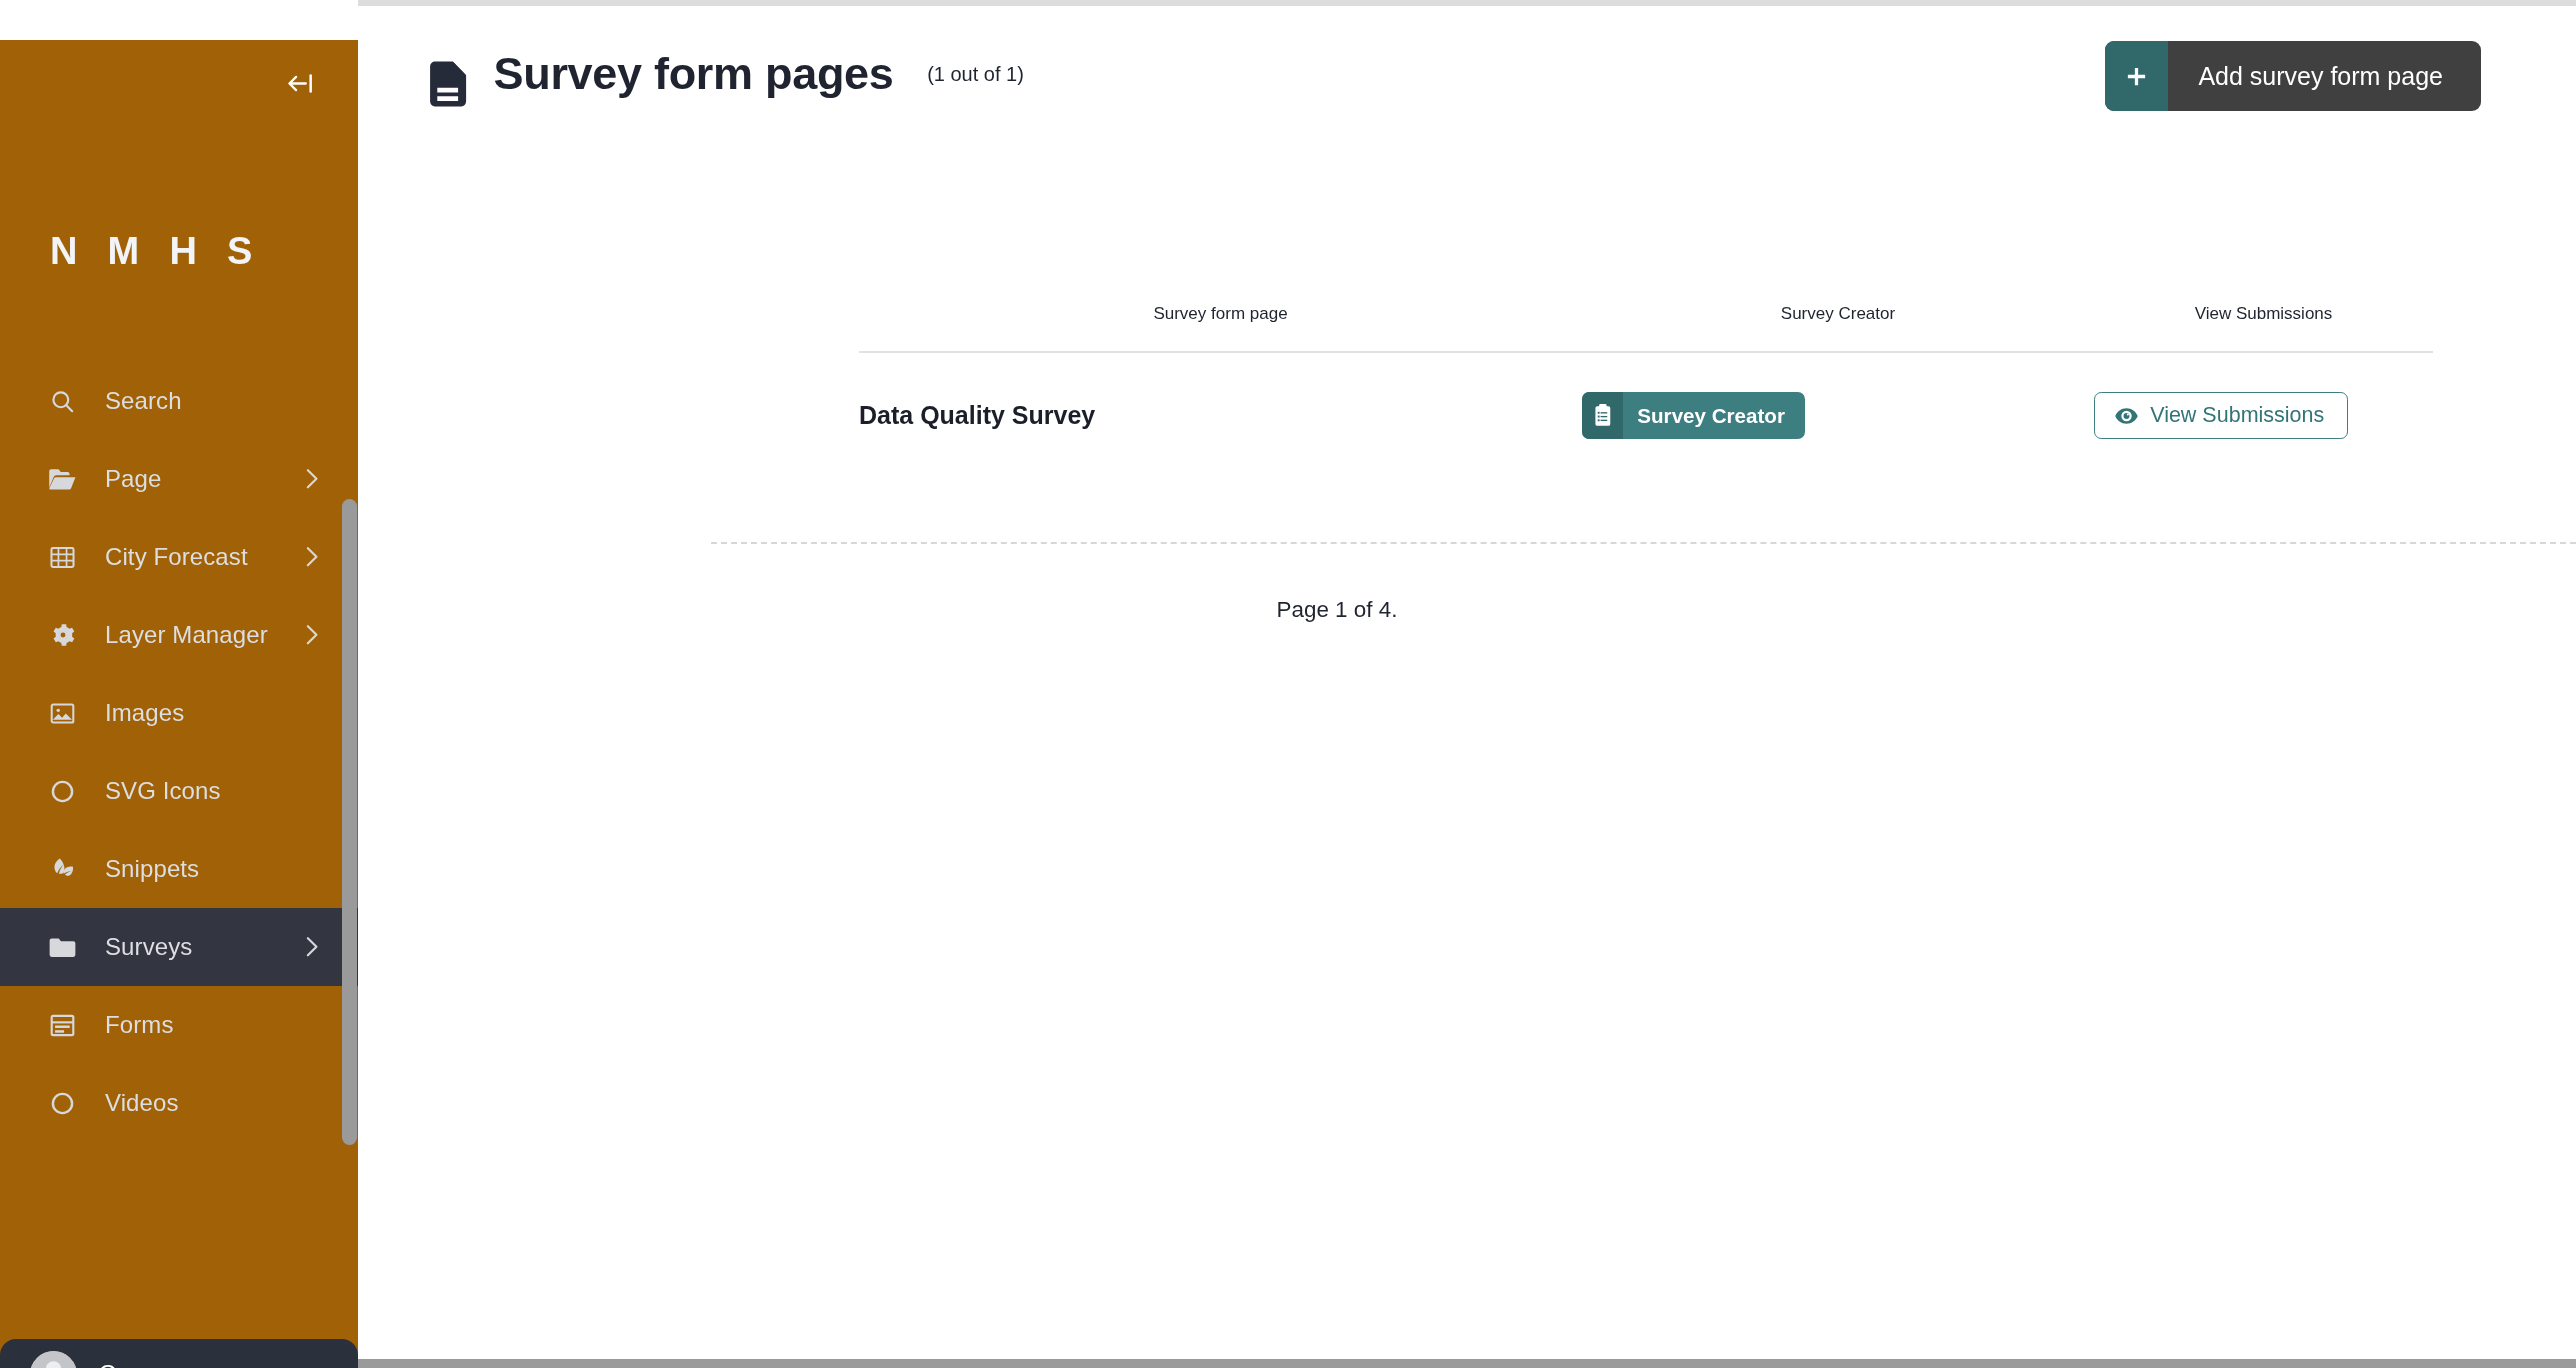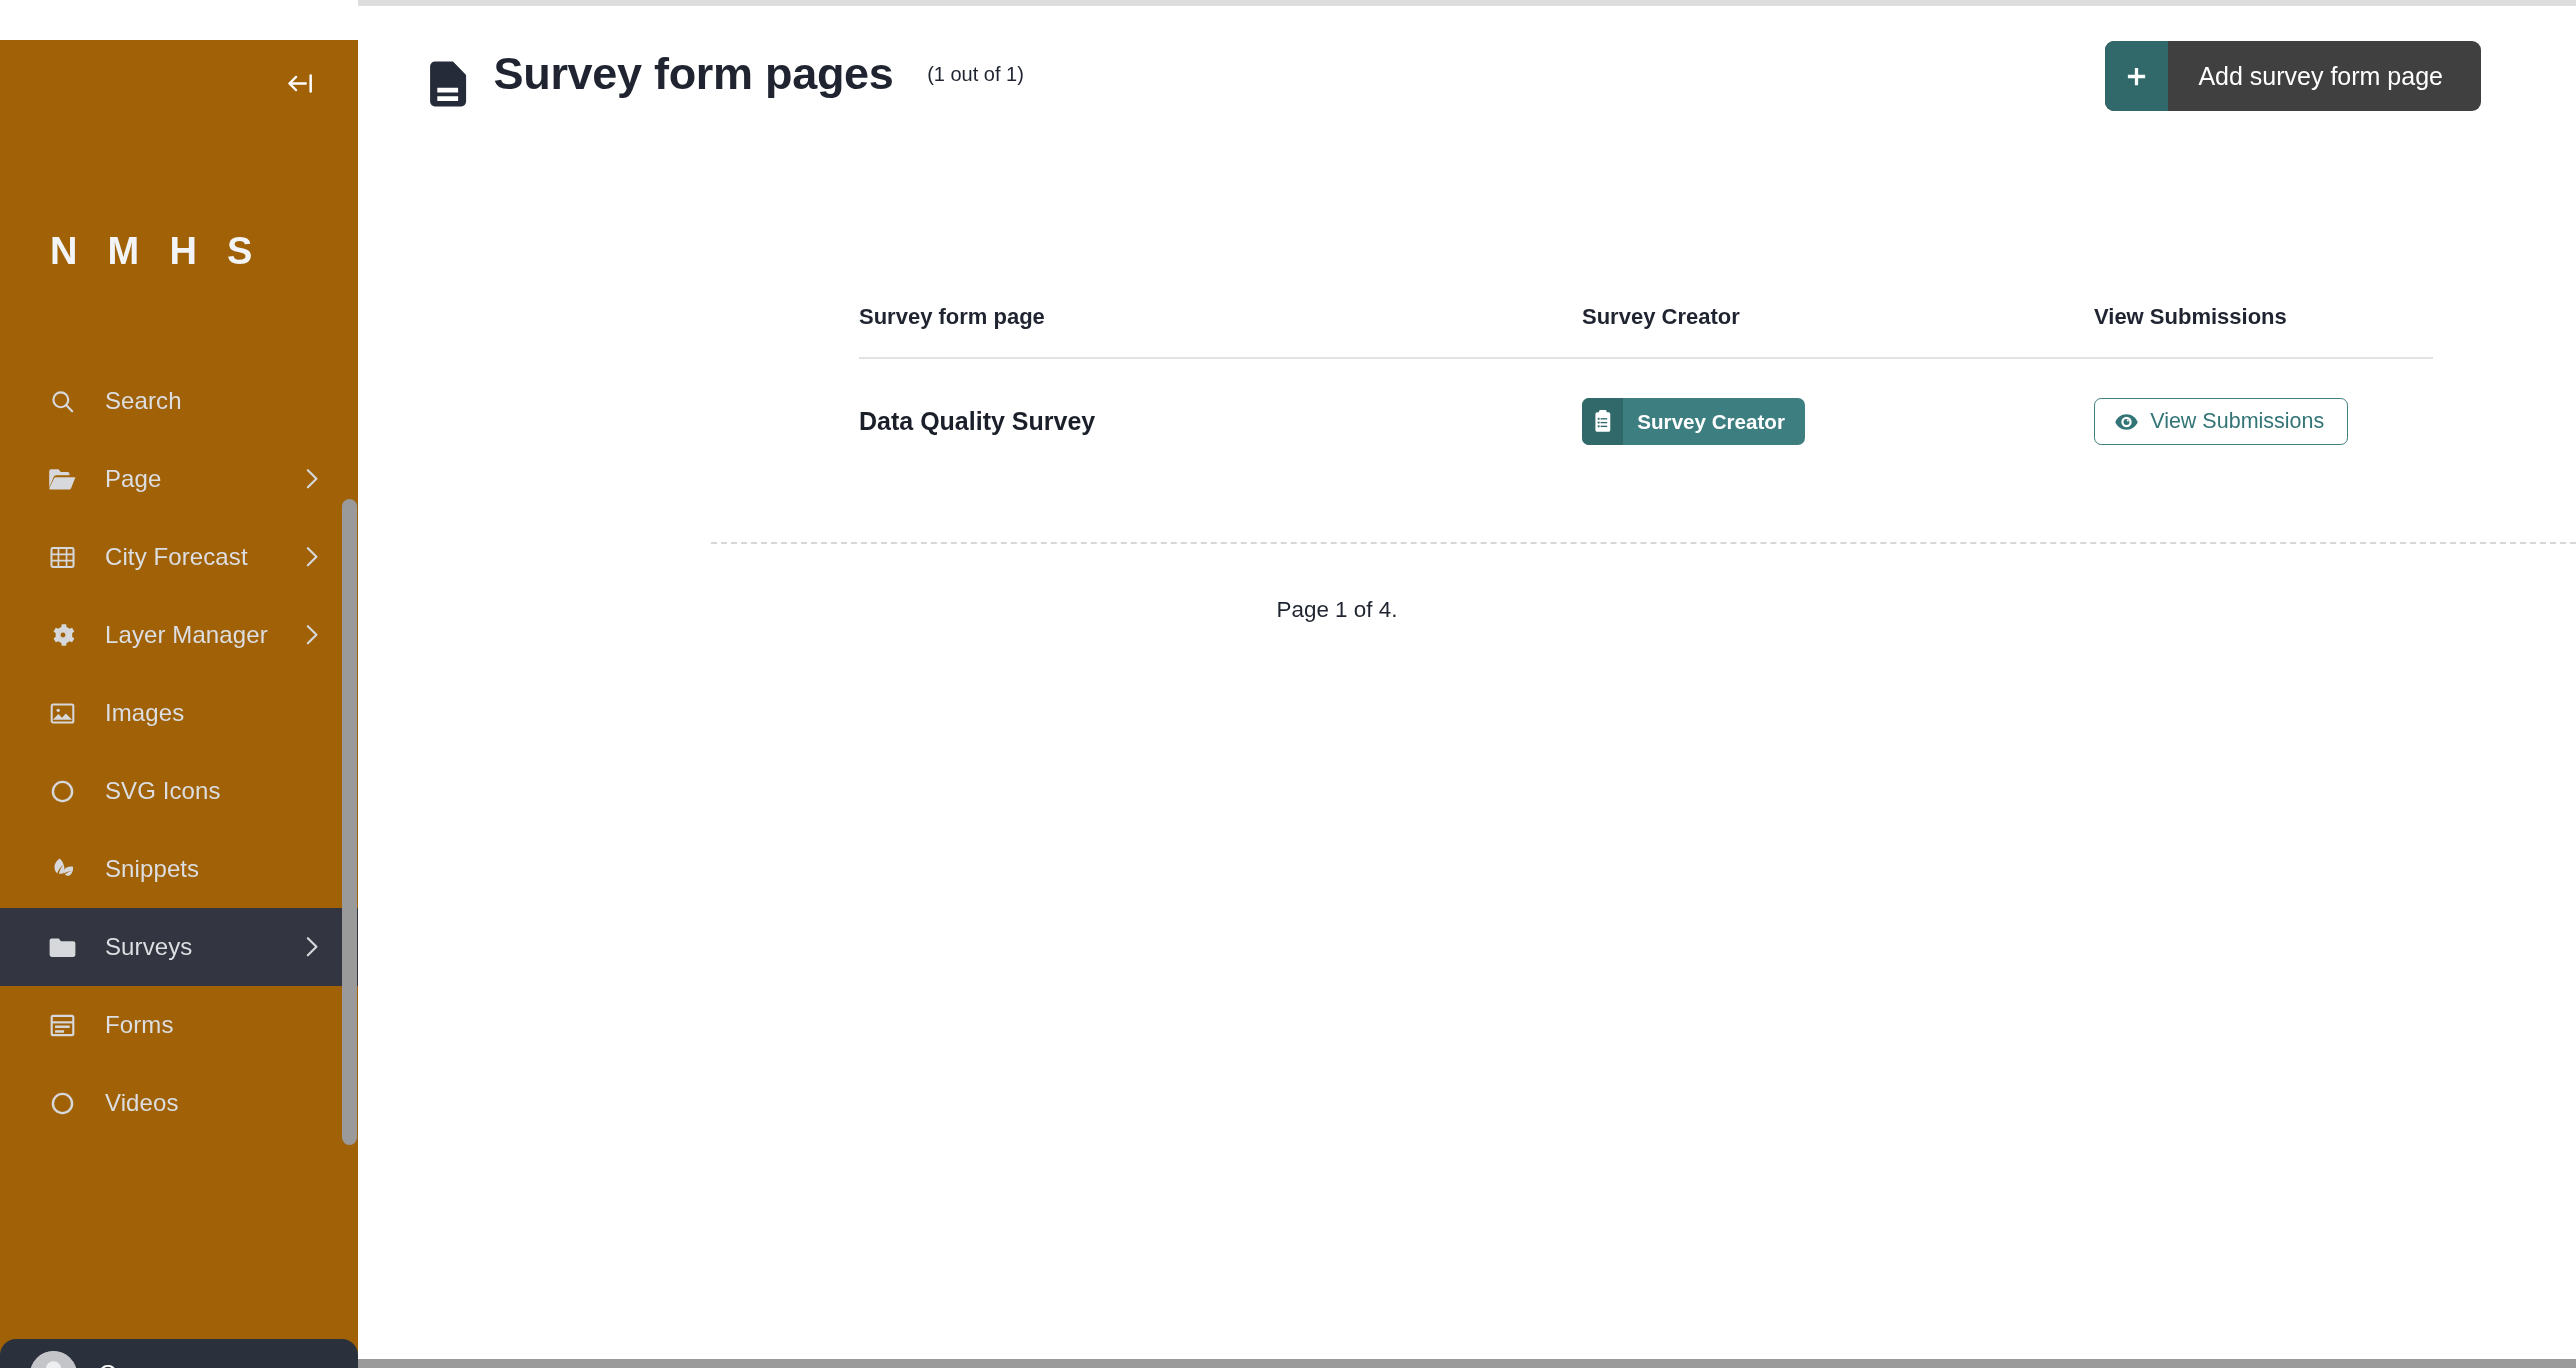--- a/index.html
+++ b/index.html
@@ -257,23 +257,23 @@
 
   
   .table-wrap {
     position: absolute;
     top: 304px;
     left: 501px;
     right: 143px;
   }
   .tbl { width: 100%; border-collapse: collapse; table-layout: fixed; }
   .tbl thead th {
-    text-align: left;
-    font-weight: 700;
-    font-size: 22px;
+    text-align: center;
+    font-weight: 400;
+    font-size: 17px;
     color: #1f2430;
     padding: 0 0 27px 0;
     border-bottom: 2.7px solid #e2e2e2;
     white-space: nowrap;
   }
   .col-1 { width: 723px; }
   .col-2 { width: 512px; }
   .col-3 { width: auto; }
 
   .tbl tbody td {

